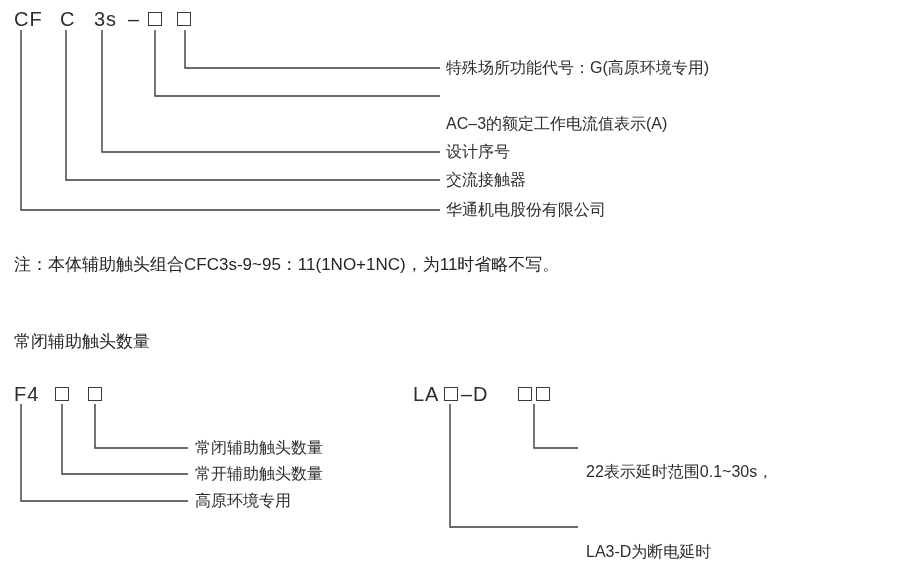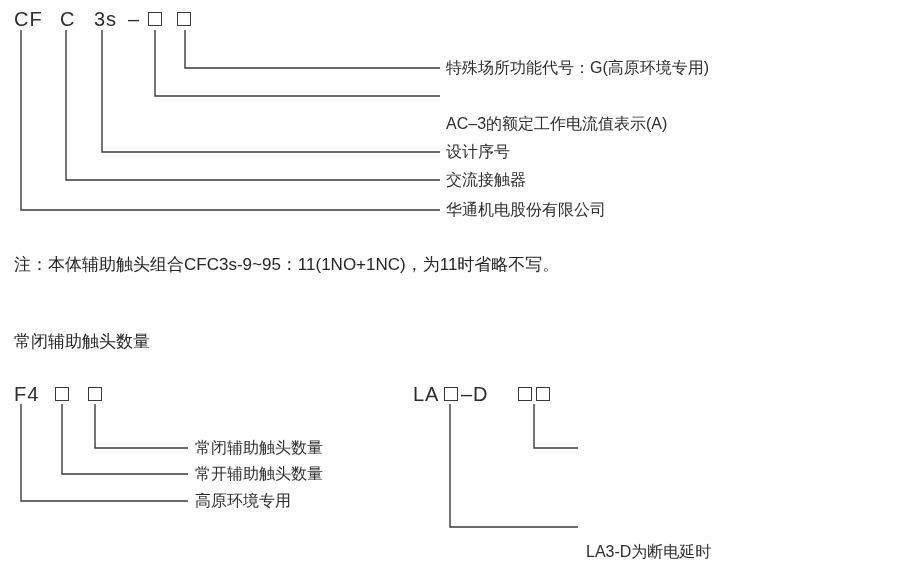--- a/index.html
+++ b/index.html
@@ -88,15 +88,16 @@
   <div class="lbl" style="left:195px;top:465px">常开辅助触头数量</div>
   <div class="lbl" style="left:195px;top:439px">常闭辅助触头数量</div>
   <div class="lbl" style="left:195px;top:492px">高原环境专用</div>
 
   <span class="code" style="left:413px;top:383px">LA</span>
   <span class="ph-box" style="left:444px;top:387px"></span>
   <span class="code" style="left:461px;top:383px">–D</span>
   <span class="ph-box" style="left:518px;top:387px"></span>
   <span class="ph-box" style="left:536px;top:387px"></span>
 
+  <div class="lbl" style="left:586px;top:463px">22表示延时范围0.1~30s，</div>
   <div class="lbl" style="left:586px;top:543px">LA3-D为断电延时</div>
 
 </div>
 
 </body></html>

